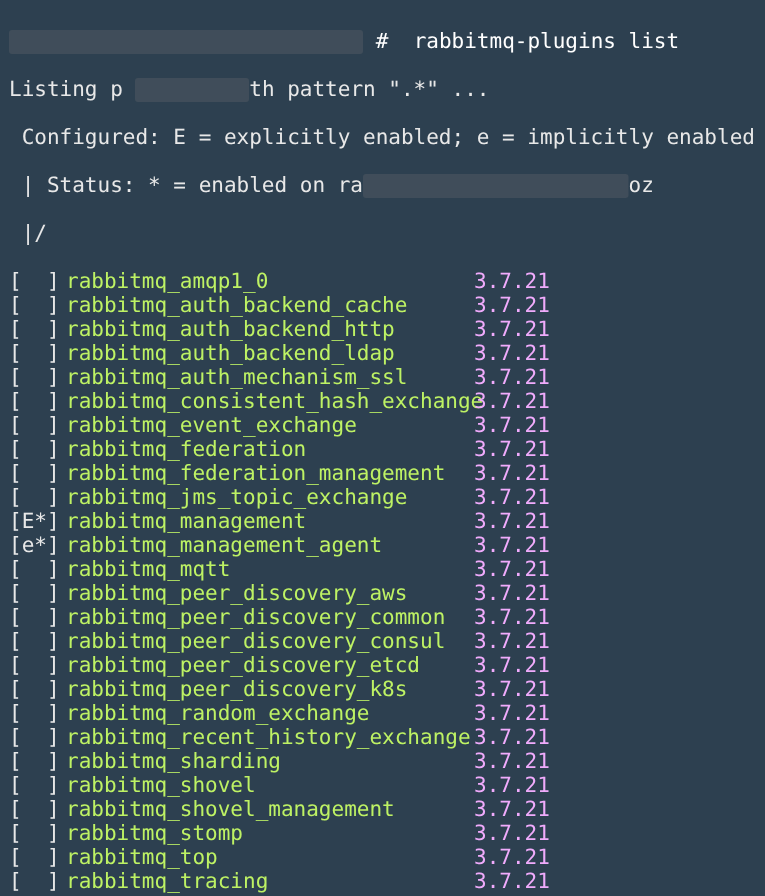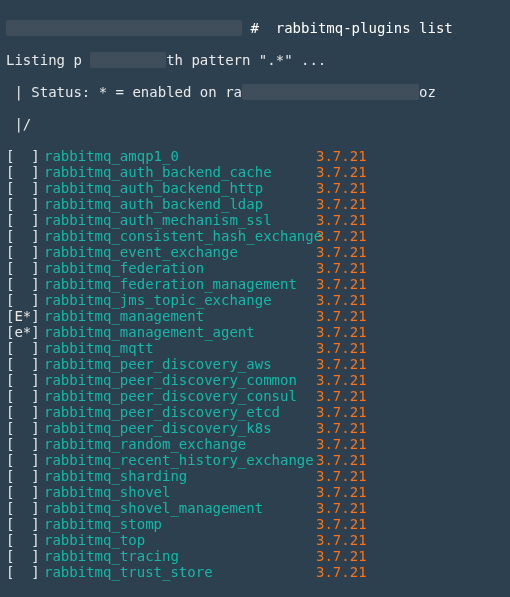--- a/index.html
+++ b/index.html
@@ -2,25 +2,26 @@
 <html><head>
 <meta charset="utf-8">
 <style>
   html,body{margin:0;padding:0;background:#2d4050;color:#dde;font-family:Consolas,Menlo,"DejaVu Sans Mono",monospace;font-size:14px;line-height:16px;width:510px;height:597px;overflow:hidden}
   .term{padding:4px 6px;white-space:pre}
   .hdr{color:#e8e8e8}
   .blur{background:#404d5a;color:transparent;border-radius:2px}
   .cmd{color:#fff}
   .row{display:block}
   .flag{display:inline-block;width:38px;color:#e8e8e8}
-  .name{display:inline-block;width:272px;color:#14b8a6}
-  .ver{display:inline-block;color:#f97316}
+  .name{display:inline-block;width:272px;color:#bef264}
+  .ver{display:inline-block;color:#f0abfc}
 </style>
 </head>
 <body>
 <div class="term">
 <div class="hdr"><span class="blur">xxxxxxxxxxxxxxxxxxxxxxxxxxxx</span>&nbsp;<span class="cmd">#</span>&nbsp;&nbsp;<span class="cmd">rabbitmq-plugins list</span></div>
 <div class="hdr"><span>Listing p</span> <span class="blur">xxxxxxxxx</span><span>th pattern ".*" ...</span></div>
+<div class="hdr"> Configured: E = explicitly enabled; e = implicitly enabled</div>
 <div class="hdr"><span> | Status: * = enabled on ra</span><span class="blur">xxxxxxxxxxxxxxxxxxxxx</span><span>oz</span></div>
 <div class="hdr"> |/</div>
 <div id="rows"><div class="row"><span class="flag">[  ]</span><span class="name">rabbitmq_amqp1_0</span><span class="ver">3.7.21</span></div><div class="row"><span class="flag">[  ]</span><span class="name">rabbitmq_auth_backend_cache</span><span class="ver">3.7.21</span></div><div class="row"><span class="flag">[  ]</span><span class="name">rabbitmq_auth_backend_http</span><span class="ver">3.7.21</span></div><div class="row"><span class="flag">[  ]</span><span class="name">rabbitmq_auth_backend_ldap</span><span class="ver">3.7.21</span></div><div class="row"><span class="flag">[  ]</span><span class="name">rabbitmq_auth_mechanism_ssl</span><span class="ver">3.7.21</span></div><div class="row"><span class="flag">[  ]</span><span class="name">rabbitmq_consistent_hash_exchange</span><span class="ver">3.7.21</span></div><div class="row"><span class="flag">[  ]</span><span class="name">rabbitmq_event_exchange</span><span class="ver">3.7.21</span></div><div class="row"><span class="flag">[  ]</span><span class="name">rabbitmq_federation</span><span class="ver">3.7.21</span></div><div class="row"><span class="flag">[  ]</span><span class="name">rabbitmq_federation_management</span><span class="ver">3.7.21</span></div><div class="row"><span class="flag">[  ]</span><span class="name">rabbitmq_jms_topic_exchange</span><span class="ver">3.7.21</span></div><div class="row"><span class="flag">[E*]</span><span class="name">rabbitmq_management</span><span class="ver">3.7.21</span></div><div class="row"><span class="flag">[e*]</span><span class="name">rabbitmq_management_agent</span><span class="ver">3.7.21</span></div><div class="row"><span class="flag">[  ]</span><span class="name">rabbitmq_mqtt</span><span class="ver">3.7.21</span></div><div class="row"><span class="flag">[  ]</span><span class="name">rabbitmq_peer_discovery_aws</span><span class="ver">3.7.21</span></div><div class="row"><span class="flag">[  ]</span><span class="name">rabbitmq_peer_discovery_common</span><span class="ver">3.7.21</span></div><div class="row"><span class="flag">[  ]</span><span class="name">rabbitmq_peer_discovery_consul</span><span class="ver">3.7.21</span></div><div class="row"><span class="flag">[  ]</span><span class="name">rabbitmq_peer_discovery_etcd</span><span class="ver">3.7.21</span></div><div class="row"><span class="flag">[  ]</span><span class="name">rabbitmq_peer_discovery_k8s</span><span class="ver">3.7.21</span></div><div class="row"><span class="flag">[  ]</span><span class="name">rabbitmq_random_exchange</span><span class="ver">3.7.21</span></div><div class="row"><span class="flag">[  ]</span><span class="name">rabbitmq_recent_history_exchange</span><span class="ver">3.7.21</span></div><div class="row"><span class="flag">[  ]</span><span class="name">rabbitmq_sharding</span><span class="ver">3.7.21</span></div><div class="row"><span class="flag">[  ]</span><span class="name">rabbitmq_shovel</span><span class="ver">3.7.21</span></div><div class="row"><span class="flag">[  ]</span><span class="name">rabbitmq_shovel_management</span><span class="ver">3.7.21</span></div><div class="row"><span class="flag">[  ]</span><span class="name">rabbitmq_stomp</span><span class="ver">3.7.21</span></div><div class="row"><span class="flag">[  ]</span><span class="name">rabbitmq_top</span><span class="ver">3.7.21</span></div><div class="row"><span class="flag">[  ]</span><span class="name">rabbitmq_tracing</span><span class="ver">3.7.21</span></div><div class="row"><span class="flag">[  ]</span><span class="name">rabbitmq_trust_store</span><span class="ver">3.7.21</span></div></div>
 
 </div>
 
 </body></html>

